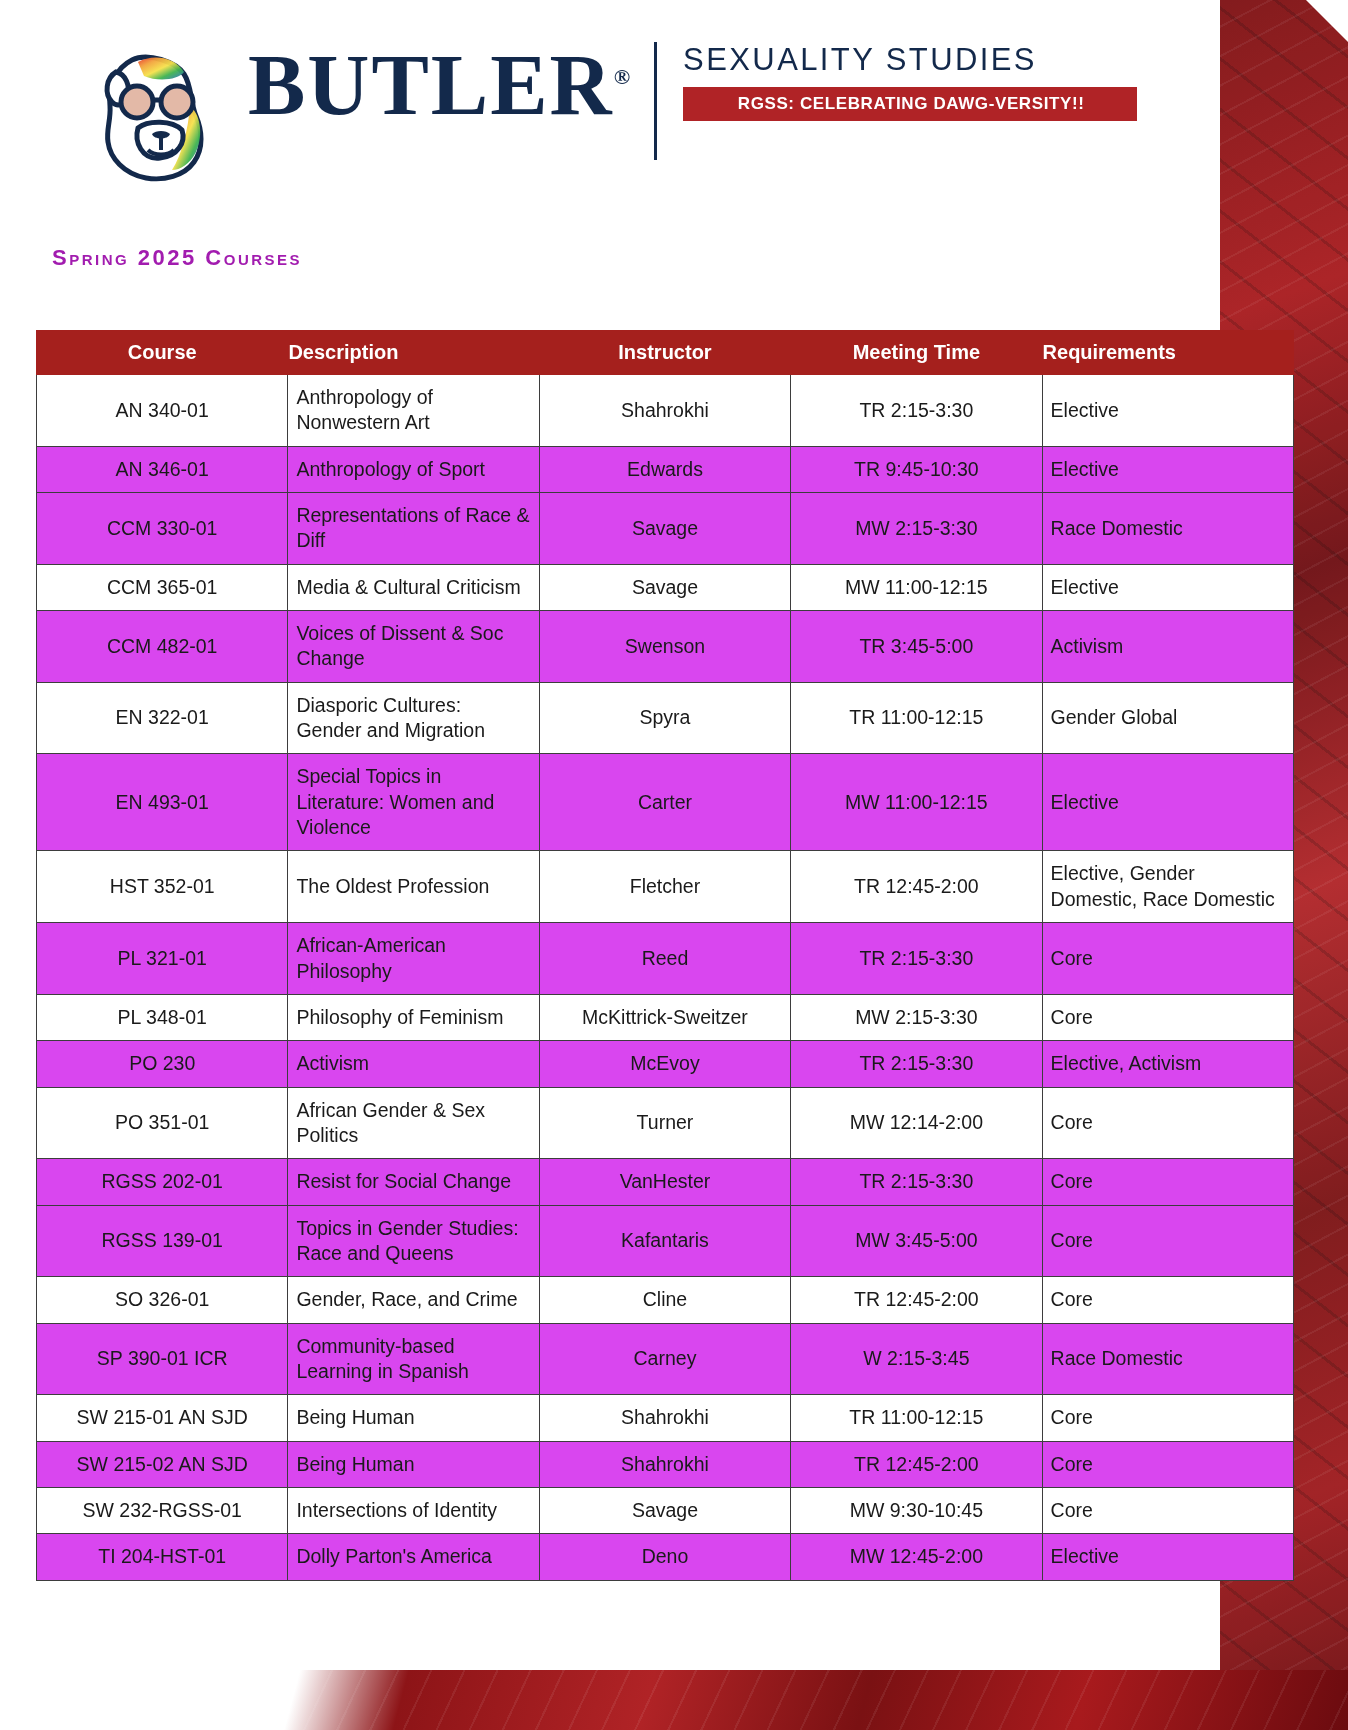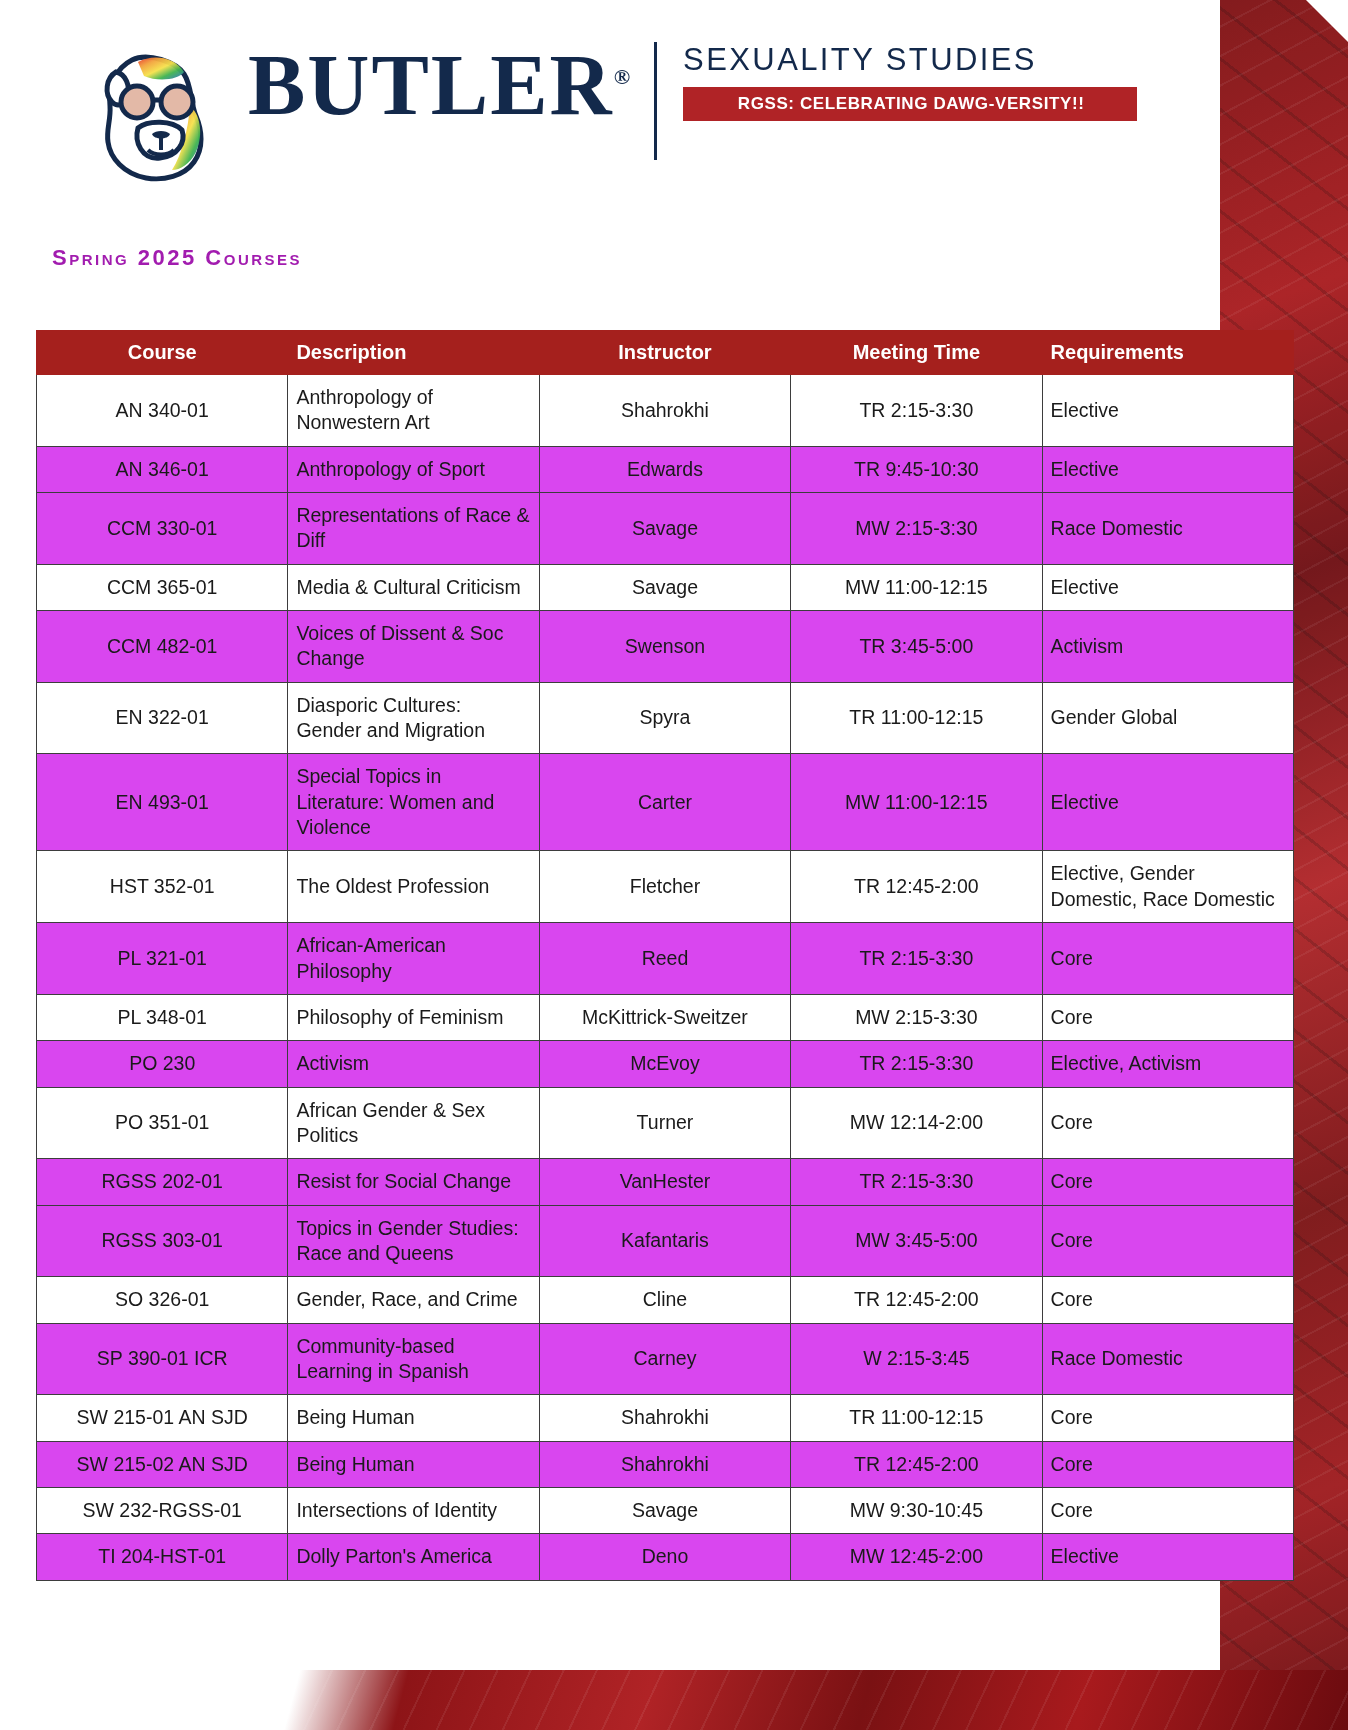--- a/index.html
+++ b/index.html
@@ -127,21 +127,21 @@
     width: 1258px;
     table-layout: fixed;
     font-size: 19.5px;
     color: #1a1a1a;
   }
   table.courses th {
     background: #a5201d;
     color: #ffffff;
     font-size: 20px;
     font-weight: bold;
-    padding: 10px 8px;
+    padding: 10px 0;
     border: 1px solid #a5201d;
     height: 44px;
   }
   th.c-course, th.c-instr, th.c-time { text-align: center; }
   th.c-desc, th.c-req { text-align: left; padding-left: 12px; }
 
   table.courses td {
     border: 1px solid #3d3d3d;
     padding: 10px 8px;
     vertical-align: middle;
@@ -313,21 +313,21 @@
             <td class="req">Core</td>
           </tr>
           <tr class="alt">
             <td class="course">RGSS 202-01</td>
             <td class="desc">Resist for Social Change</td>
             <td class="instr">VanHester</td>
             <td class="time">TR 2:15-3:30</td>
             <td class="req">Core</td>
           </tr>
           <tr class="alt">
-            <td class="course">RGSS 303-01</td>
+            <td class="course">RGSS 139-01</td>
             <td class="desc">Topics in Gender Studies: Race and Queens</td>
             <td class="instr">Kafantaris</td>
             <td class="time">MW 3:45-5:00</td>
             <td class="req">Core</td>
           </tr>
           <tr class="plain">
             <td class="course">SO 326-01</td>
             <td class="desc">Gender, Race, and Crime</td>
             <td class="instr">Cline</td>
             <td class="time">TR 12:45-2:00</td>

